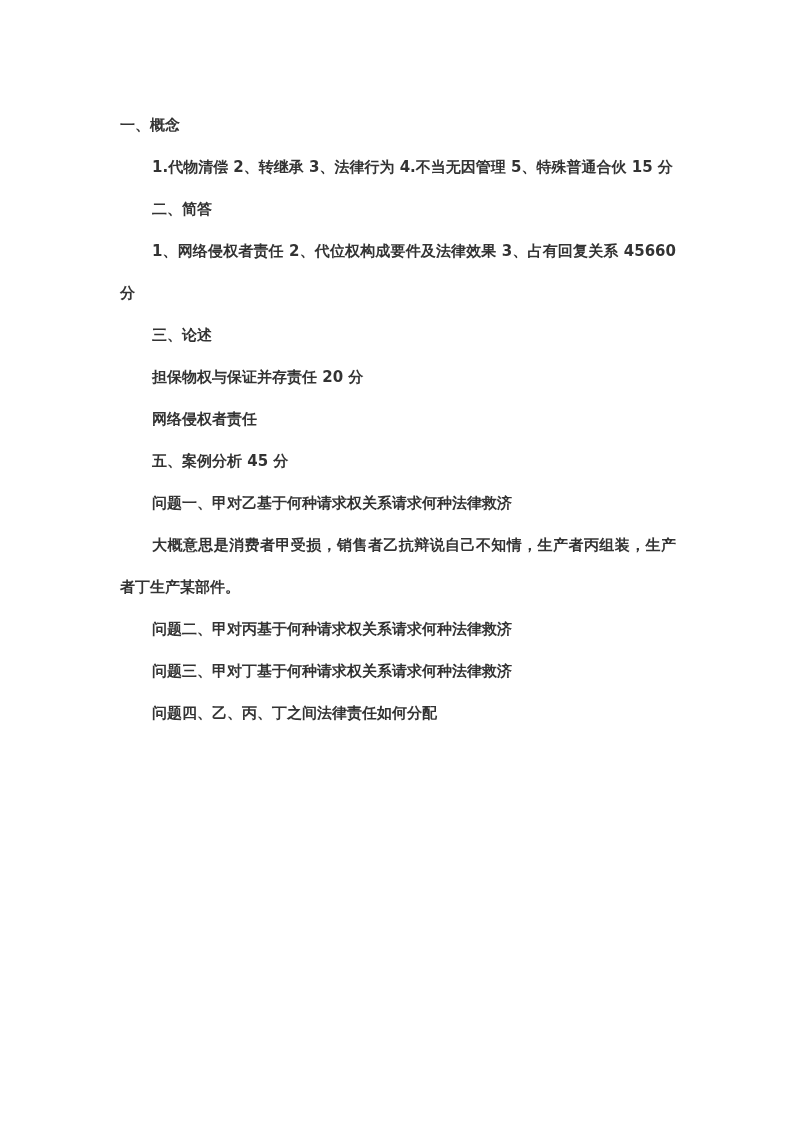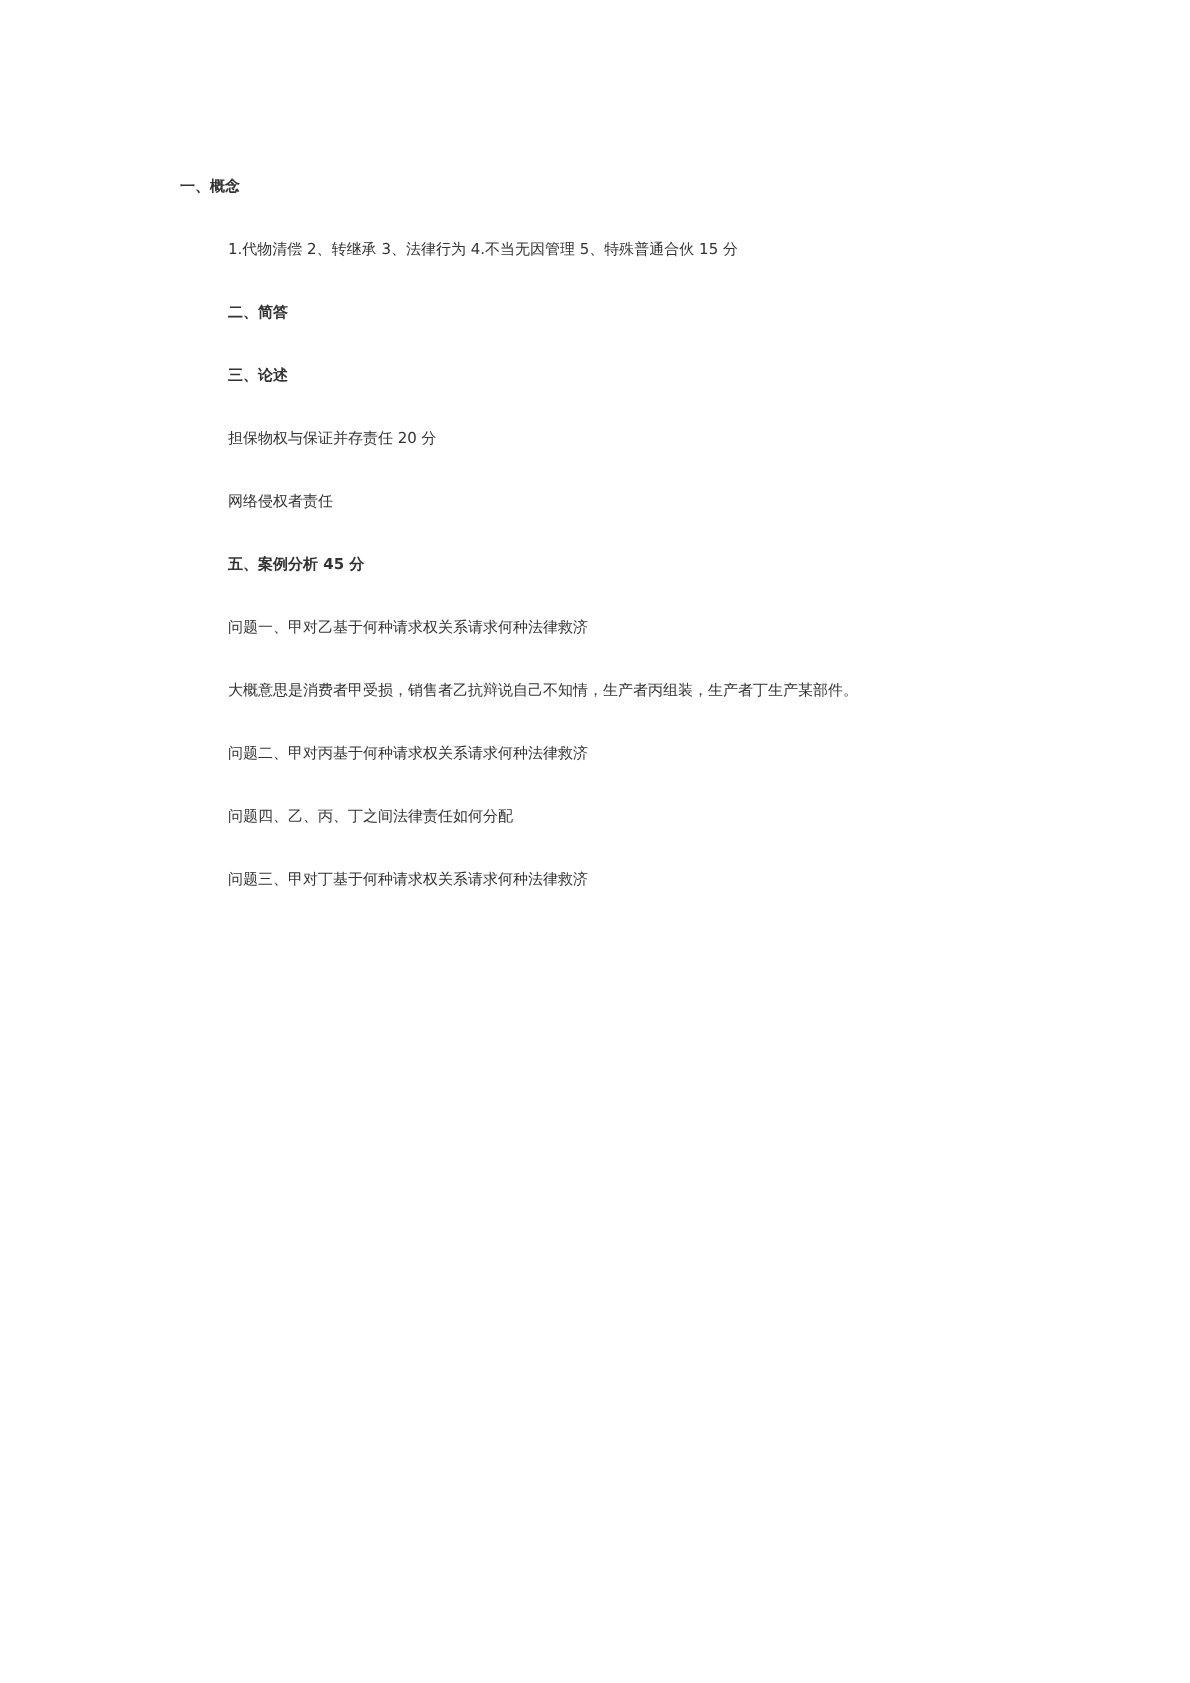--- a/index.html
+++ b/index.html
@@ -1,40 +1,41 @@
 <!DOCTYPE html>
 <html><head>
   <meta charset="utf-8">
   <style>
     html, body { margin: 0; padding: 0; background: #ffffff; }
     body { width: 793px; height: 1122px; position: relative; overflow: hidden; }
     .page {
       position: absolute; left: 120px; top: 104px; width: 556px;
       font-family: "DejaVu Sans", "Liberation Sans", sans-serif;
-      font-size: 10px; color: #333333; line-height: 42px;
+      font-size: 15px; color: #333333; line-height: 42px;
     }
-    .p { margin: 0; padding: 0; text-align: justify; }
+    .p { margin: 0; padding: 0; text-align: justify; font-weight: bold; }
     .indent { text-indent: 32px; }
     .h { font-weight: bold; }
     .wrap { text-align: justify; text-align-last: left; }
   </style>
 </head>
 <body>
 
 <div class="page">
   <p class="p h">一、概念</p>
   <p class="p indent wrap">1.代物清偿 2、转继承 3、法律行为 4.不当无因管理 5、特殊普通合伙 15 分</p>
 
   <p class="p h indent">二、简答</p>
+  <p class="p indent wrap">1、网络侵权者责任 2、代位权构成要件及法律效果 3、占有回复关系 45660 分</p>
 
   <p class="p h indent">三、论述</p>
   <p class="p indent">担保物权与保证并存责任 20 分</p>
 
   <p class="p indent">网络侵权者责任</p>
 
   <p class="p h indent">五、案例分析 45 分</p>
   <p class="p indent">问题一、甲对乙基于何种请求权关系请求何种法律救济</p>
 
   <p class="p indent wrap">大概意思是消费者甲受损，销售者乙抗辩说自己不知情，生产者丙组装，生产者丁生产某部件。</p>
   <p class="p indent">问题二、甲对丙基于何种请求权关系请求何种法律救济</p>
+  <p class="p indent">问题三、甲对丁基于何种请求权关系请求何种法律救济</p>
   <p class="p indent">问题四、乙、丙、丁之间法律责任如何分配</p>
-  <p class="p indent">问题三、甲对丁基于何种请求权关系请求何种法律救济</p>
 </div>
 
 </body></html>

